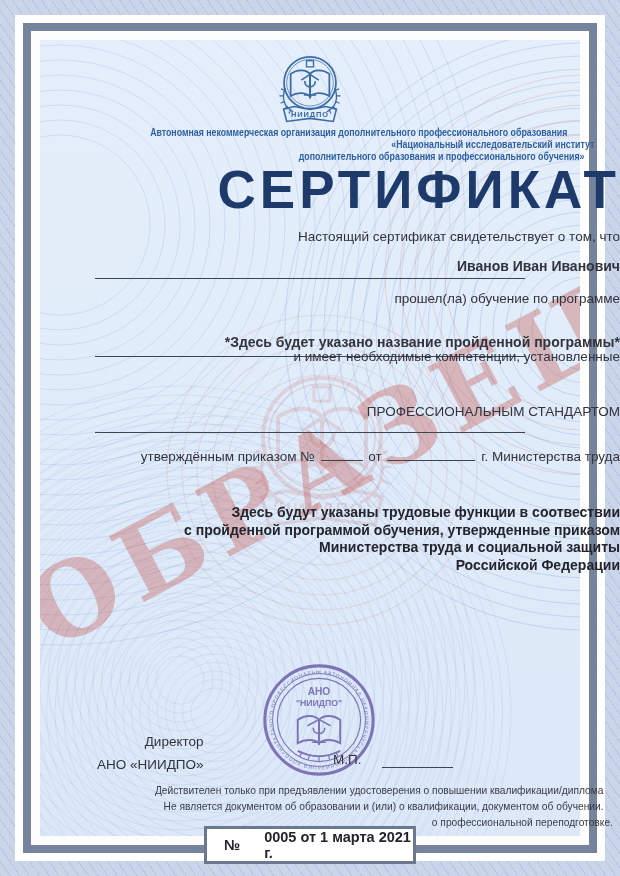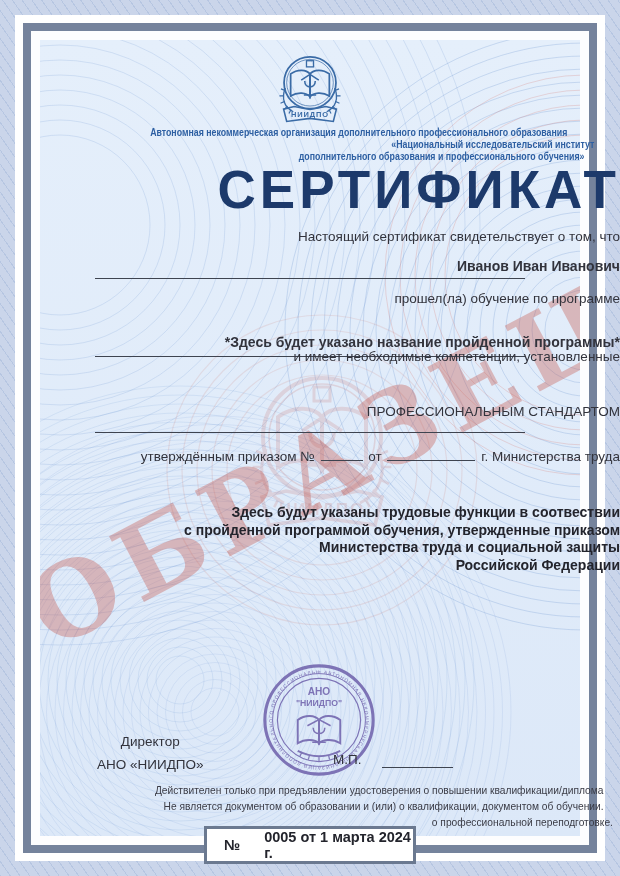--- a/index.html
+++ b/index.html
@@ -46,21 +46,21 @@
   .program { top:334px; font-size:14px; font-weight:700; }
   .competence { top:349px; }
   .standard { top:404px; }
   .order1 { top:447px; }
   .order2 { top:467px; }
   .blank { display:inline-block; border-bottom:1.4px solid #3e4450; height:13px; vertical-align:baseline; margin:0 2px; }
   .b1 { width:42px; } .b2 { width:88px; }
   .funcs { top:504px; font-size:14px; font-weight:700; line-height:17.5px; color:#23242c; }
   .seal { position:absolute; left:261px; top:662px; width:116px; height:116px; opacity:0.88; }
   .seal svg { color:#7164ad; }
-  .director { position:absolute; left:97px; top:731px; text-align:center; font-size:13.5px; line-height:22.5px; }
+  .director { position:absolute; left:97px; top:731px; text-align:right; font-size:13.5px; line-height:22.5px; }
   .mp { position:absolute; left:333px; top:752px; font-size:13.5px; }
   .sigline { position:absolute; left:382px; top:767px; width:71px; border-top:1.5px solid #3e4450; }
   .footer { top:782px; font-size:11px; line-height:16px; color:#3a3b45; }
   .footer .narrowf { display:inline-block; transform:scaleX(0.93); transform-origin:center; white-space:nowrap; }
   .numbox {
     position:absolute; left:204px; top:826px; width:212px; height:38px; box-sizing:border-box;
     background:#ffffff; border:3px solid #6b7990; z-index:10;
     display:flex; align-items:center; font-weight:700; font-size:14.5px; color:#23242c;
   }
   .numbox .nlabel { margin-left:17px; }
@@ -317,16 +317,16 @@
 
     <div class="line footer">
       <div><span class="narrowf">Действителен только при предъявлении удостоверения о повышении квалификации/диплома</span></div>
       <div><span class="narrowf">Не является документом об образовании и (или) о квалификации, документом об обучении.</span></div>
       <div><span class="narrowf">о профессиональной переподготовке.</span></div>
     </div>
   </div>
 
   <div class="numbox">
     <span class="nlabel">№</span>
-    <span class="nvalue">0005 от 1 марта 2024 г.</span>
+    <span class="nvalue">0005 от 1 марта 2021 г.</span>
   </div>
 
 </div>
 
 </body></html>

